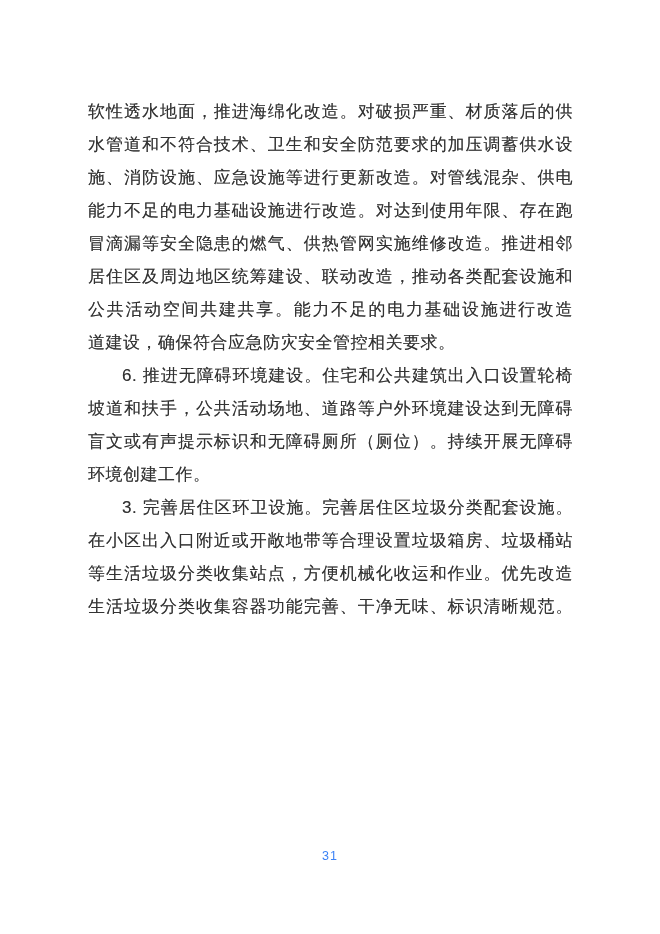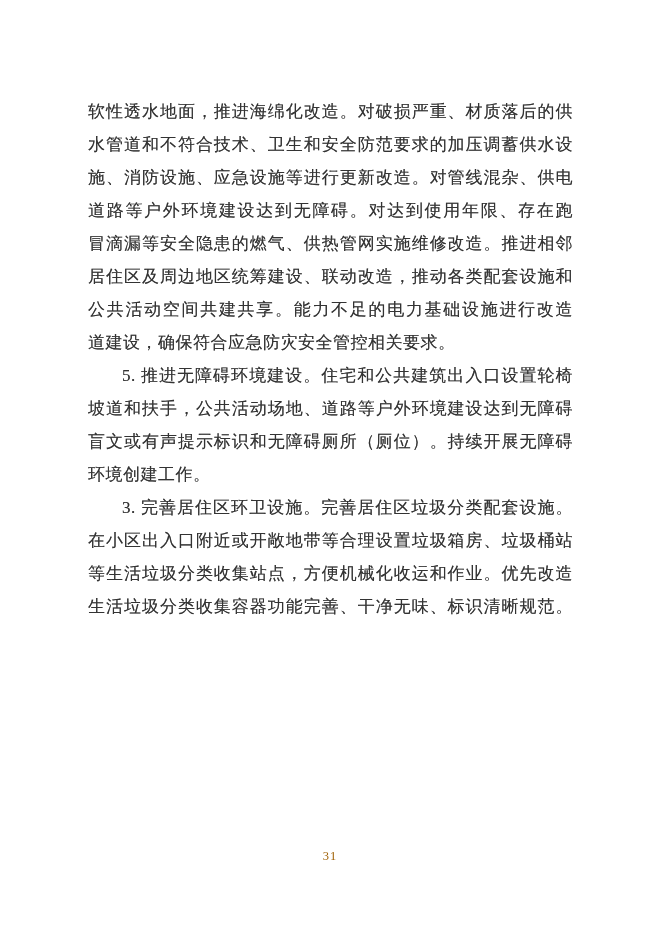--- a/index.html
+++ b/index.html
@@ -6,21 +6,21 @@
     margin: 0;
     padding: 0;
     background: #ffffff;
   }
   .page {
     position: relative;
     width: 660px;
     height: 934px;
     background: #ffffff;
     overflow: hidden;
-    font-family: Liberation Serif, serif;
+    font-family: Liberation Sans, sans-serif;
   }
   .body-text {
     position: absolute;
     left: 88px;
     top: 95px;
     width: 485px;
     color: #333333;
   }
   .para {
     margin: 0;
@@ -49,41 +49,41 @@
   .line.indent {
     padding-left: 34px;
   }
   .page-number {
     position: absolute;
     top: 849px;
     left: 0;
     width: 100%;
     text-align: center;
     font-size: 12.5px;
-    color: #a16207;
+    color: #3b82f6;
     letter-spacing: 1px;
   }
 </style>
 </head>
 <body>
 
 <div class="page">
   <div class="body-text">
       <div class="para">
         <div class="line j">软性透水地面，推进海绵化改造。对破损严重、材质落后的供</div>
         <div class="line j">水管道和不符合技术、卫生和安全防范要求的加压调蓄供水设</div>
         <div class="line j">施、消防设施、应急设施等进行更新改造。对管线混杂、供电</div>
-        <div class="line j">道路等户外环境建设达到无障碍。对达到使用年限、存在跑</div>
+        <div class="line j">能力不足的电力基础设施进行改造。对达到使用年限、存在跑</div>
         <div class="line j">冒滴漏等安全隐患的燃气、供热管网实施维修改造。推进相邻</div>
         <div class="line j">居住区及周边地区统筹建设、联动改造，推动各类配套设施和</div>
         <div class="line j">公共活动空间共建共享。能力不足的电力基础设施进行改造</div>
         <div class="line s">道建设，确保符合应急防灾安全管控相关要求。</div>
       </div>
       <div class="para">
-        <div class="line j indent">5. 推进无障碍环境建设。住宅和公共建筑出入口设置轮椅</div>
+        <div class="line j indent">6. 推进无障碍环境建设。住宅和公共建筑出入口设置轮椅</div>
         <div class="line j">坡道和扶手，公共活动场地、道路等户外环境建设达到无障碍</div>
         <div class="line j">盲文或有声提示标识和无障碍厕所（厕位）。持续开展无障碍</div>
         <div class="line s">环境创建工作。</div>
       </div>
       <div class="para">
         <div class="line j indent">3. 完善居住区环卫设施。完善居住区垃圾分类配套设施。</div>
         <div class="line j">在小区出入口附近或开敞地带等合理设置垃圾箱房、垃圾桶站</div>
         <div class="line j">等生活垃圾分类收集站点，方便机械化收运和作业。优先改造</div>
         <div class="line j">生活垃圾分类收集容器功能完善、干净无味、标识清晰规范。</div>
       </div>

